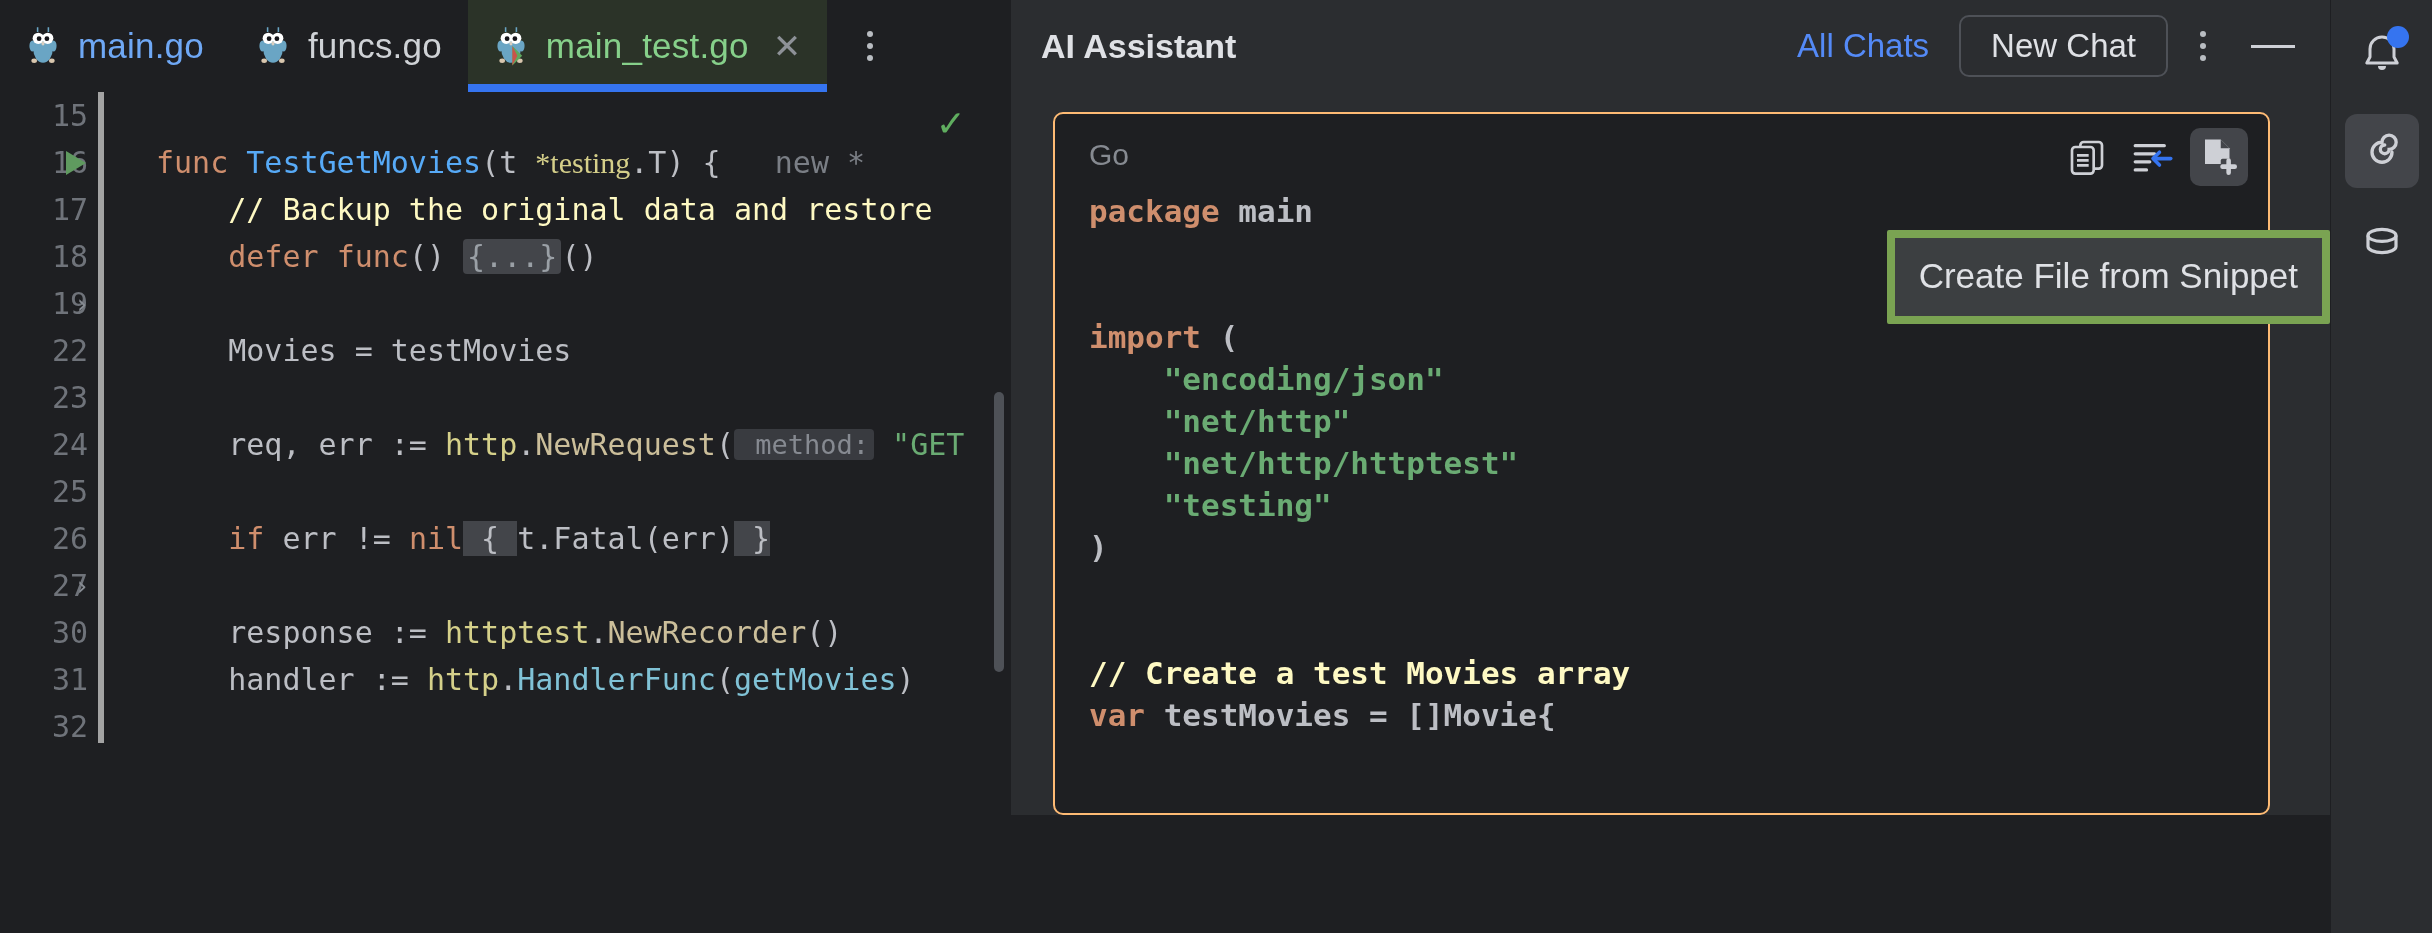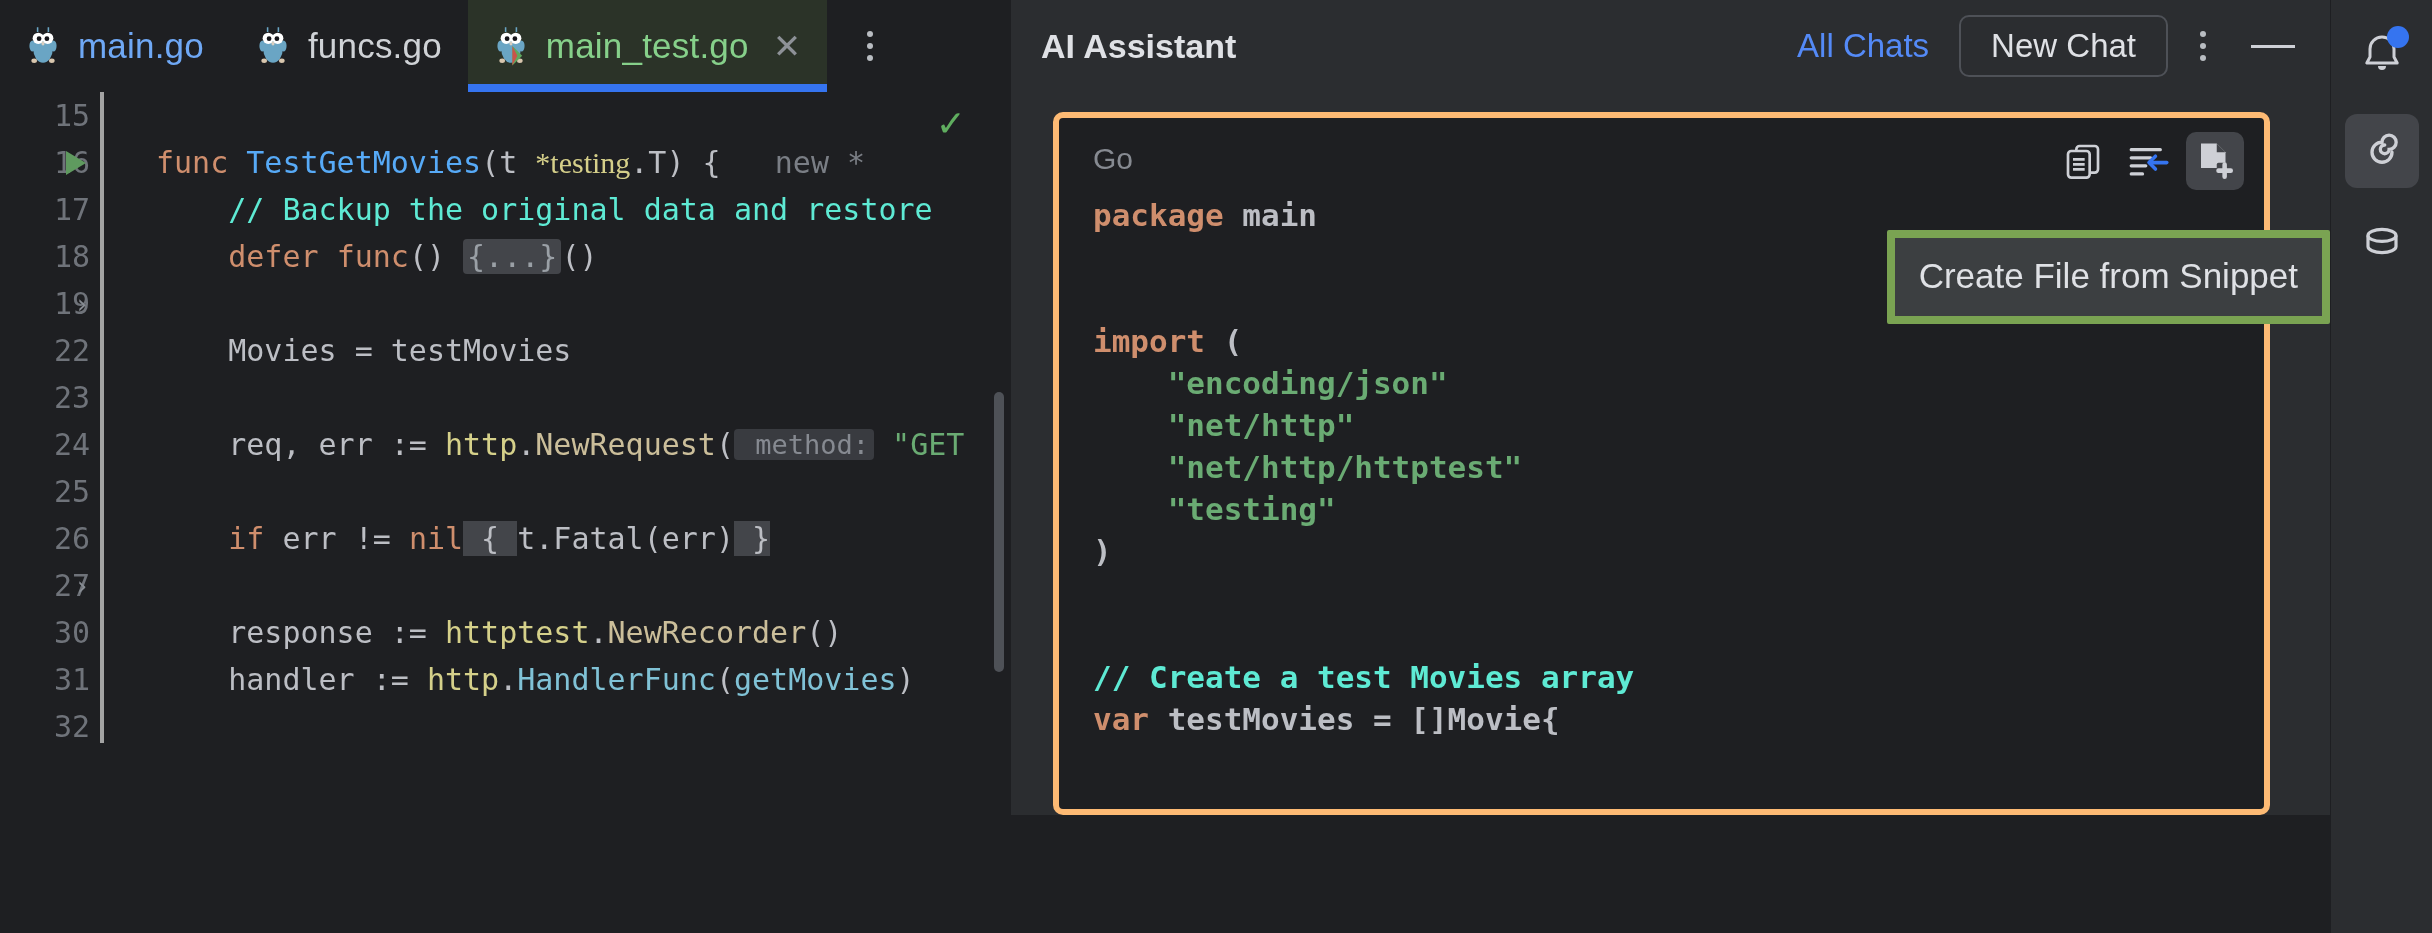--- a/index.html
+++ b/index.html
@@ -44,21 +44,21 @@
   }
   .vdots { display: flex; flex-direction: column; gap: 6px; align-items: center; }
   .vdots i { width: 6px; height: 6px; border-radius: 50%; background: #b9bdc2; display: block; }
 
   .editor-body {
     flex: 1 1 auto; position: relative; overflow: hidden;
     background: #1e1f22; display: flex;
   }
   .gutter {
     width: 104px; flex: 0 0 104px; position: relative;
-    background: #1e1f22; border-right: 4px solid #a3a3a3;
+    background: #1e1f22; border-right: 6px solid #a3a3a3;
     padding-top: 0;
   }
   .code-area { flex: 1 1 auto; position: relative; overflow: hidden; }
 
   .line {
     height: 47px; display: flex; align-items: center;
     font-family: "DejaVu Sans Mono", monospace; font-size: 30px;
     white-space: pre;
   }
   .gutter .line { justify-content: flex-end; padding-right: 10px; color: #6f737a; position: relative; }
@@ -73,21 +73,21 @@
     color: #878c93; font-size: 26px; line-height: 1;
   }
   .code-area .line { padding-left: 52px; color: #bcbec4; }
 
   .k-kw  { color: #cf8e6d; }
   .k-fn  { color: #57aaf7; }
   .k-typ { color: #d5cf8a; font-family: Liberation Serif, serif; }
   .k-pkg { color: #d5d08a; }
   .k-mth { color: #cbbe9a; }
   .k-str { color: #6aab73; }
-  .k-cmt { color: #5eead4; }
+  .k-cmt { color: #fef9c3; }
   .k-cyan{ color: #80c2d6; }
   .k-pun { color: #bcbec4; }
   .k-nil { color: #cf8e6d; }
   .inlay {
     background: #393b40; color: #868a91; border-radius: 4px;
     padding: 0 5px; font-size: 27px;
   }
   .foldbox {
     background: #43454a; color: #9aa0a6; border-radius: 4px; padding: 0 4px;
   }
@@ -119,21 +119,21 @@
   .new-chat-btn {
     font-size: 33px; color: #dfe1e5; border: 2px solid #4e5157;
     border-radius: 10px; padding: 10px 30px; background: #2b2d30; cursor: pointer;
     white-space: nowrap;
   }
   .hdr-icon { width: 70px; display: flex; align-items: center; justify-content: center; cursor: pointer; }
   .minimize { width: 44px; height: 3px; background: #ced0d6; }
 
   .ai-body { flex: 1 1 auto; padding: 20px 60px 0 42px; overflow: hidden; position: relative; }
   .snippet {
-    background: #1e1f22; border: 6px solid #fdba74; border-radius: 10px;
+    background: #1e1f22; border: 2px solid #fdba74; border-radius: 10px;
     position: relative; height: 100%; padding: 18px 0 0 0; overflow: hidden;
   }
   .snippet-lang {
     font-size: 30px; color: #868a91; padding: 0 0 0 34px;
     font-family: "Liberation Sans", sans-serif; height: 46px; line-height: 46px;
   }
   .snippet-toolbar {
     position: absolute; right: 20px; top: 14px; display: flex; align-items: center; gap: 8px;
   }
   .tb-btn {

